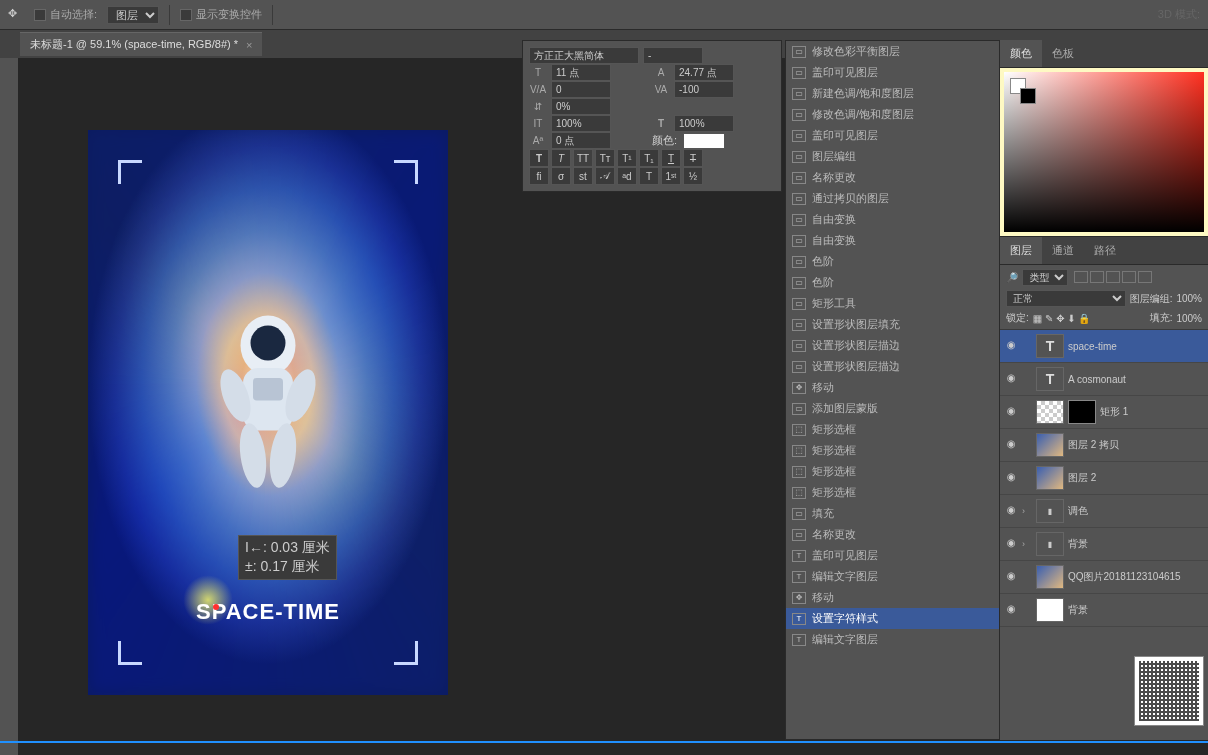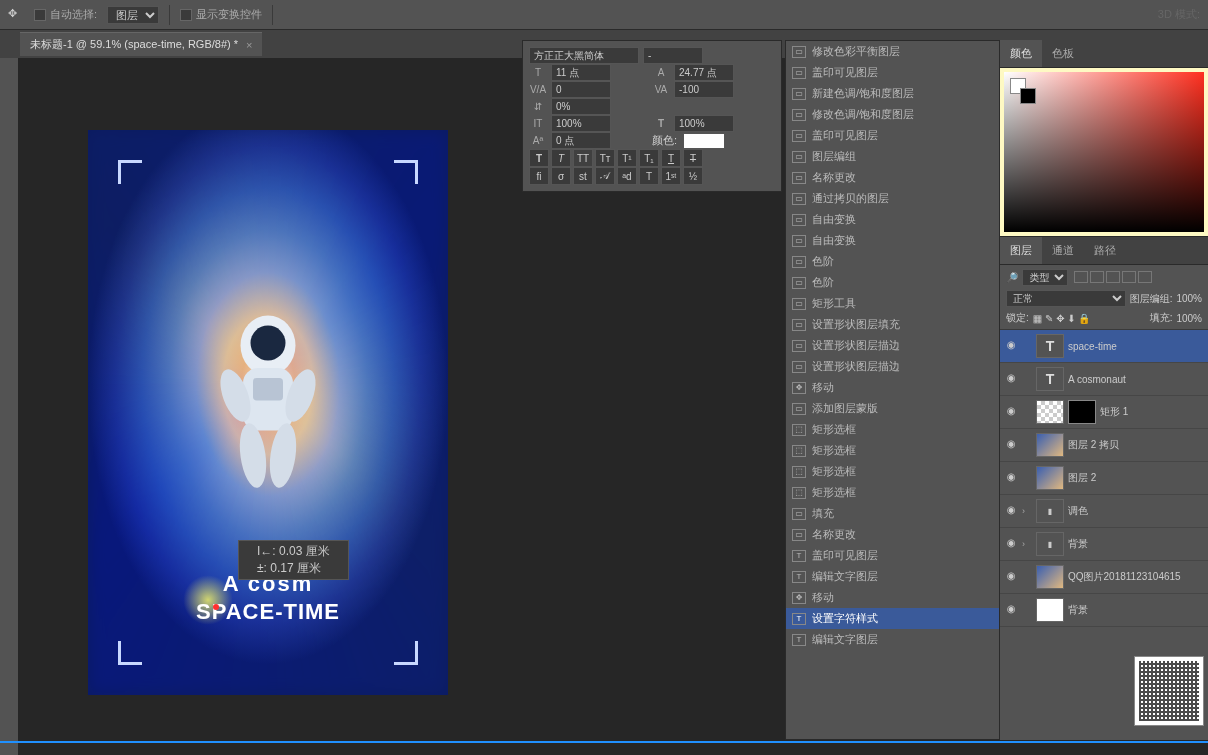--- a/index.html
+++ b/index.html
@@ -23,21 +23,21 @@
 .crop i{position:absolute;width:24px;height:24px;border:3px solid #c8d8ff}
 .crop .tl{top:0;left:0;border-right:none;border-bottom:none}
 .crop .tr{top:0;right:0;border-left:none;border-bottom:none}
 .crop .bl{bottom:0;left:0;border-right:none;border-top:none}
 .crop .br{bottom:0;right:0;border-left:none;border-top:none}
 .poster-text{position:absolute;bottom:70px;left:0;right:0;text-align:center;color:#fff;font-weight:bold}
 .pt1{font-size:22px;letter-spacing:2px}
 .pt2{font-size:22px;letter-spacing:1px;margin-top:2px}
 .glow{position:absolute;bottom:70px;left:95px;width:50px;height:50px;background:radial-gradient(circle,rgba(255,255,100,.8),transparent 70%);border-radius:50%}
 .red-dot{position:absolute;bottom:85px;left:125px;width:6px;height:6px;background:#ff3030;border-radius:50%;z-index:5}
-.measure{position:absolute;bottom:115px;left:150px;background:#3a3a3a;color:#ccc;font-size:12px;padding:2px 18px;border:1px solid #555;line-height:1.4}
+.measure{position:absolute;bottom:115px;left:150px;background:#3a3a3a;color:#ccc;font-size:14px;padding:2px 6px;border:1px solid #555;line-height:1.4}
 
 
 .char-panel{position:absolute;top:40px;left:522px;width:260px;background:#535353;border:1px solid #2a2a2a;z-index:10}
 .panel-tabs{display:flex;background:#424242;border-bottom:1px solid #2a2a2a;align-items:center}
 .panel-tabs span{padding:6px 10px;color:#aaa;cursor:pointer}
 .panel-tabs span.active{background:#535353;color:#ddd}
 .panel-tabs .spacer{flex:1}
 .panel-tabs .collapse{padding:4px 6px;color:#888}
 .char-body{padding:6px;display:grid;grid-template-columns:1fr 1fr;}
 .field{display:flex;align-items:center;gap:4px}
@@ -144,21 +144,20 @@
       </div>
       <div class="crop">
         <i class="tl"></i>
           <i class="tr"></i>
           <i class="bl"></i>
           <i class="br"></i>
       </div>
       <div class="glow"></div>
       <div class="red-dot"></div>
       <div class="poster-text">
-        <div class="pt1"><span>A  cosm</span></div>
         <div class="pt2"><span>SPACE-TIME</span></div>
       </div>
       <div class="measure">
         <div>I←: 0.03 厘米</div>
         <div>±: 0.17 厘米</div>
       </div>
     </div>
   </div>
 </div>
 

